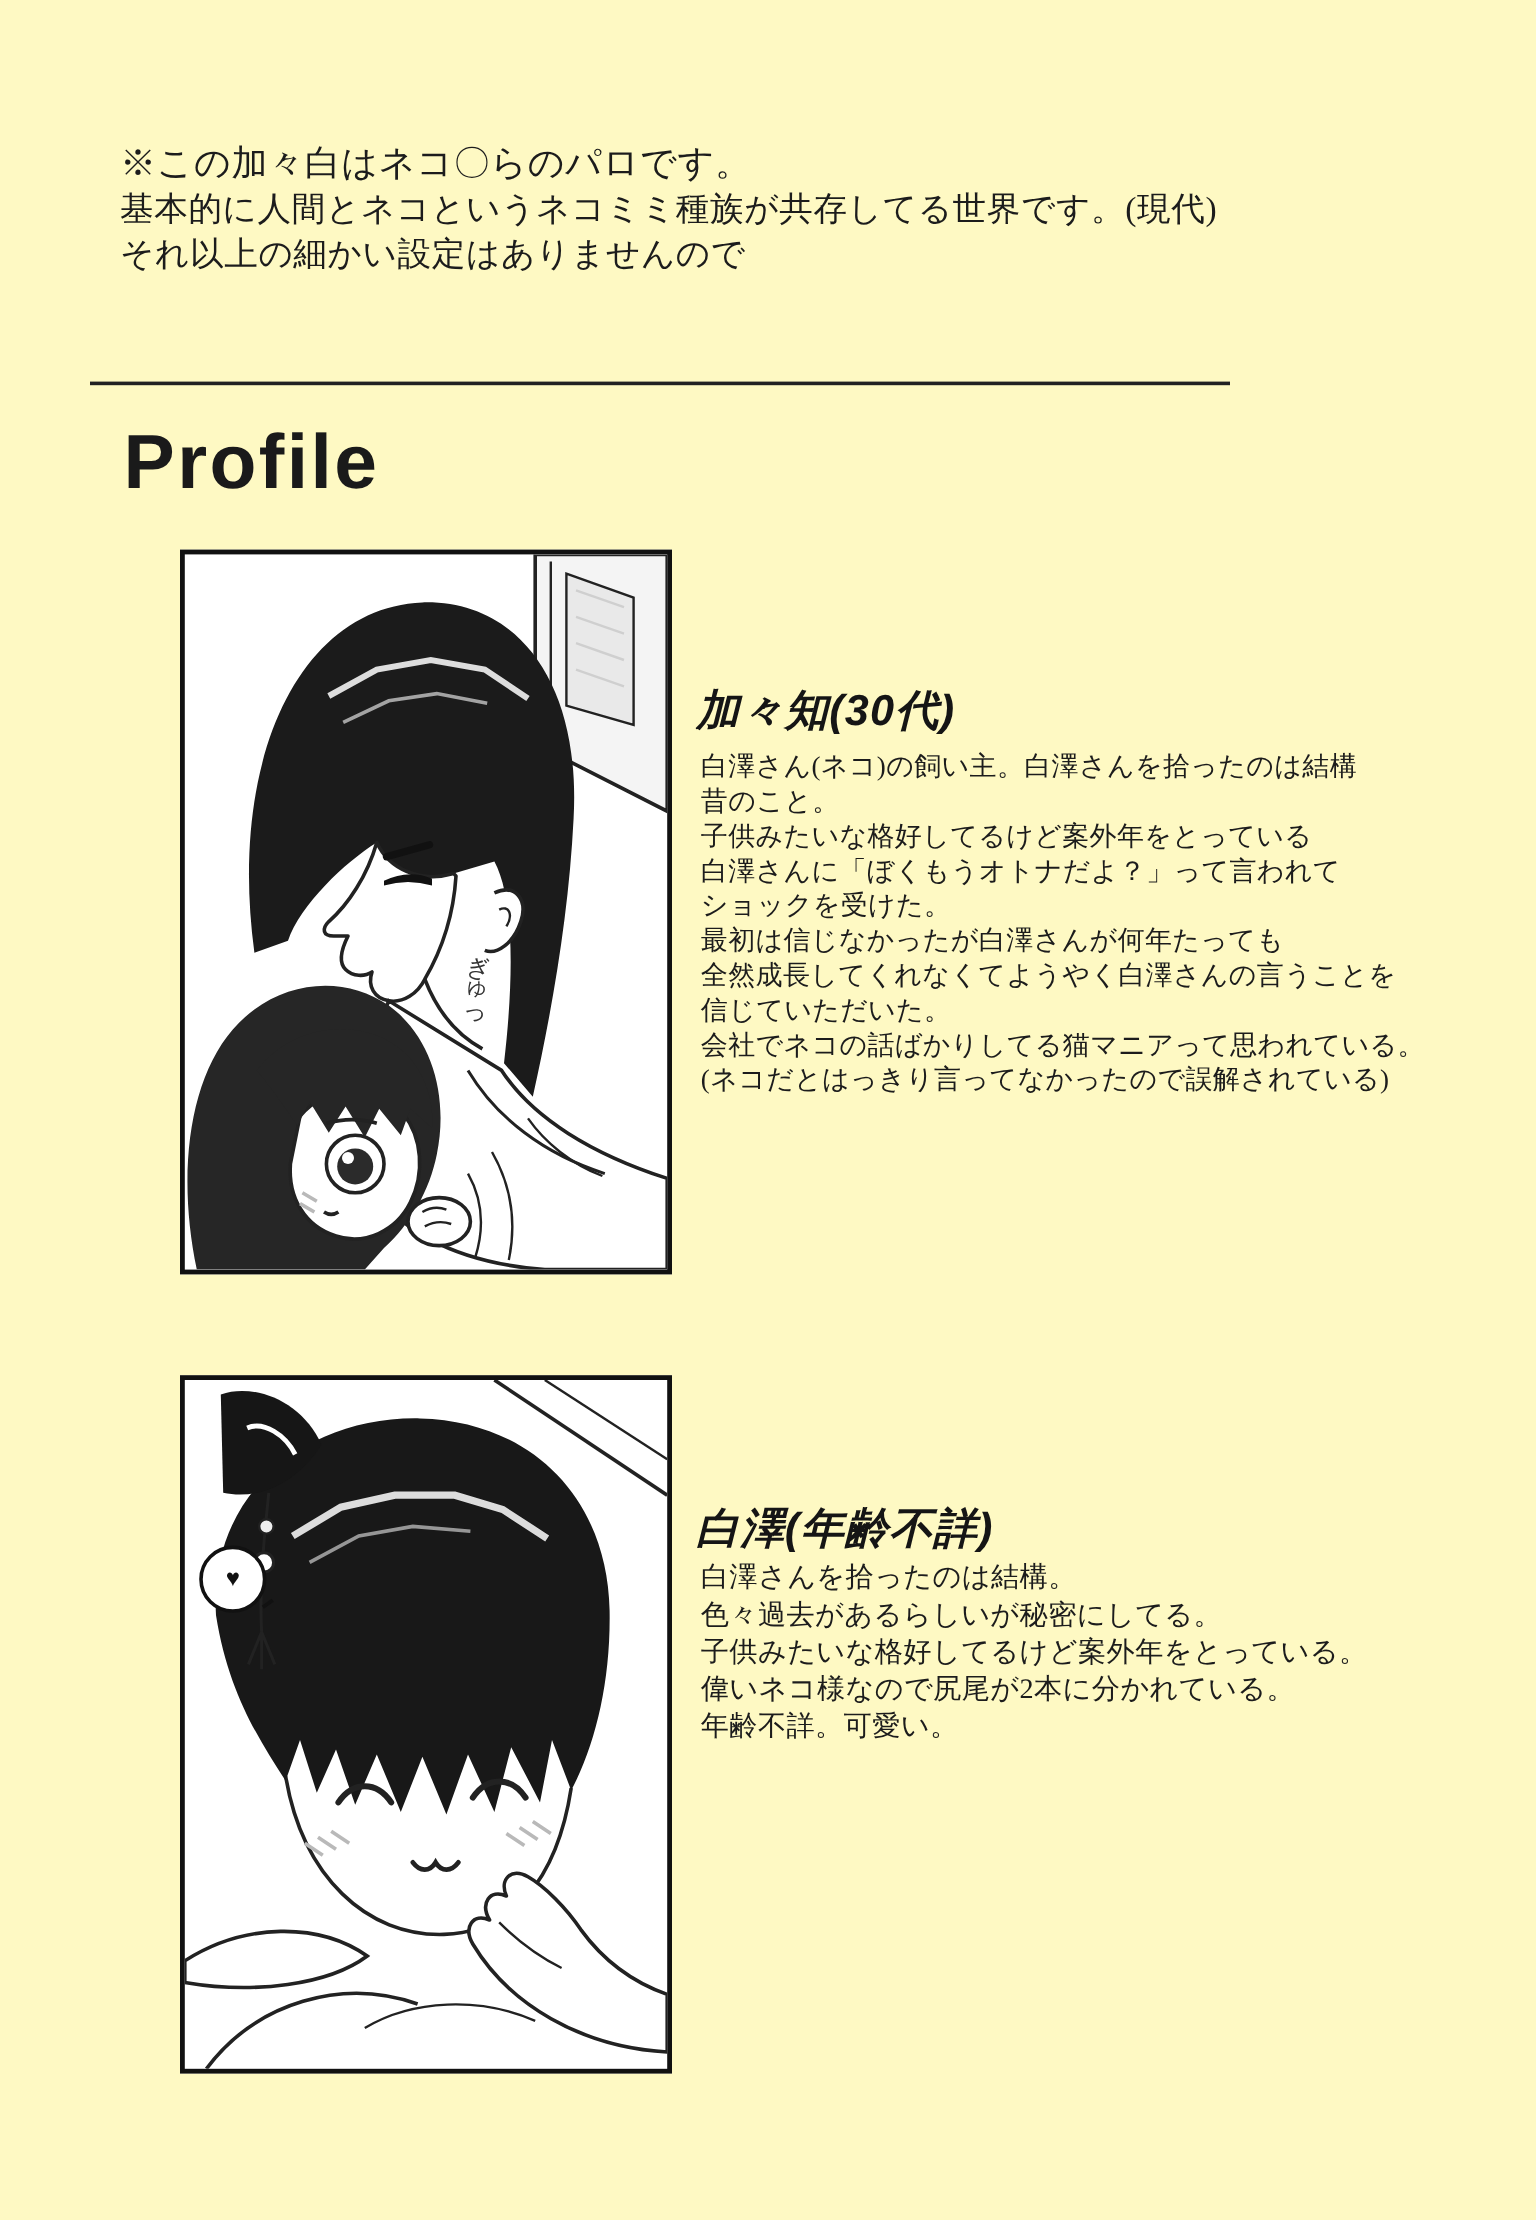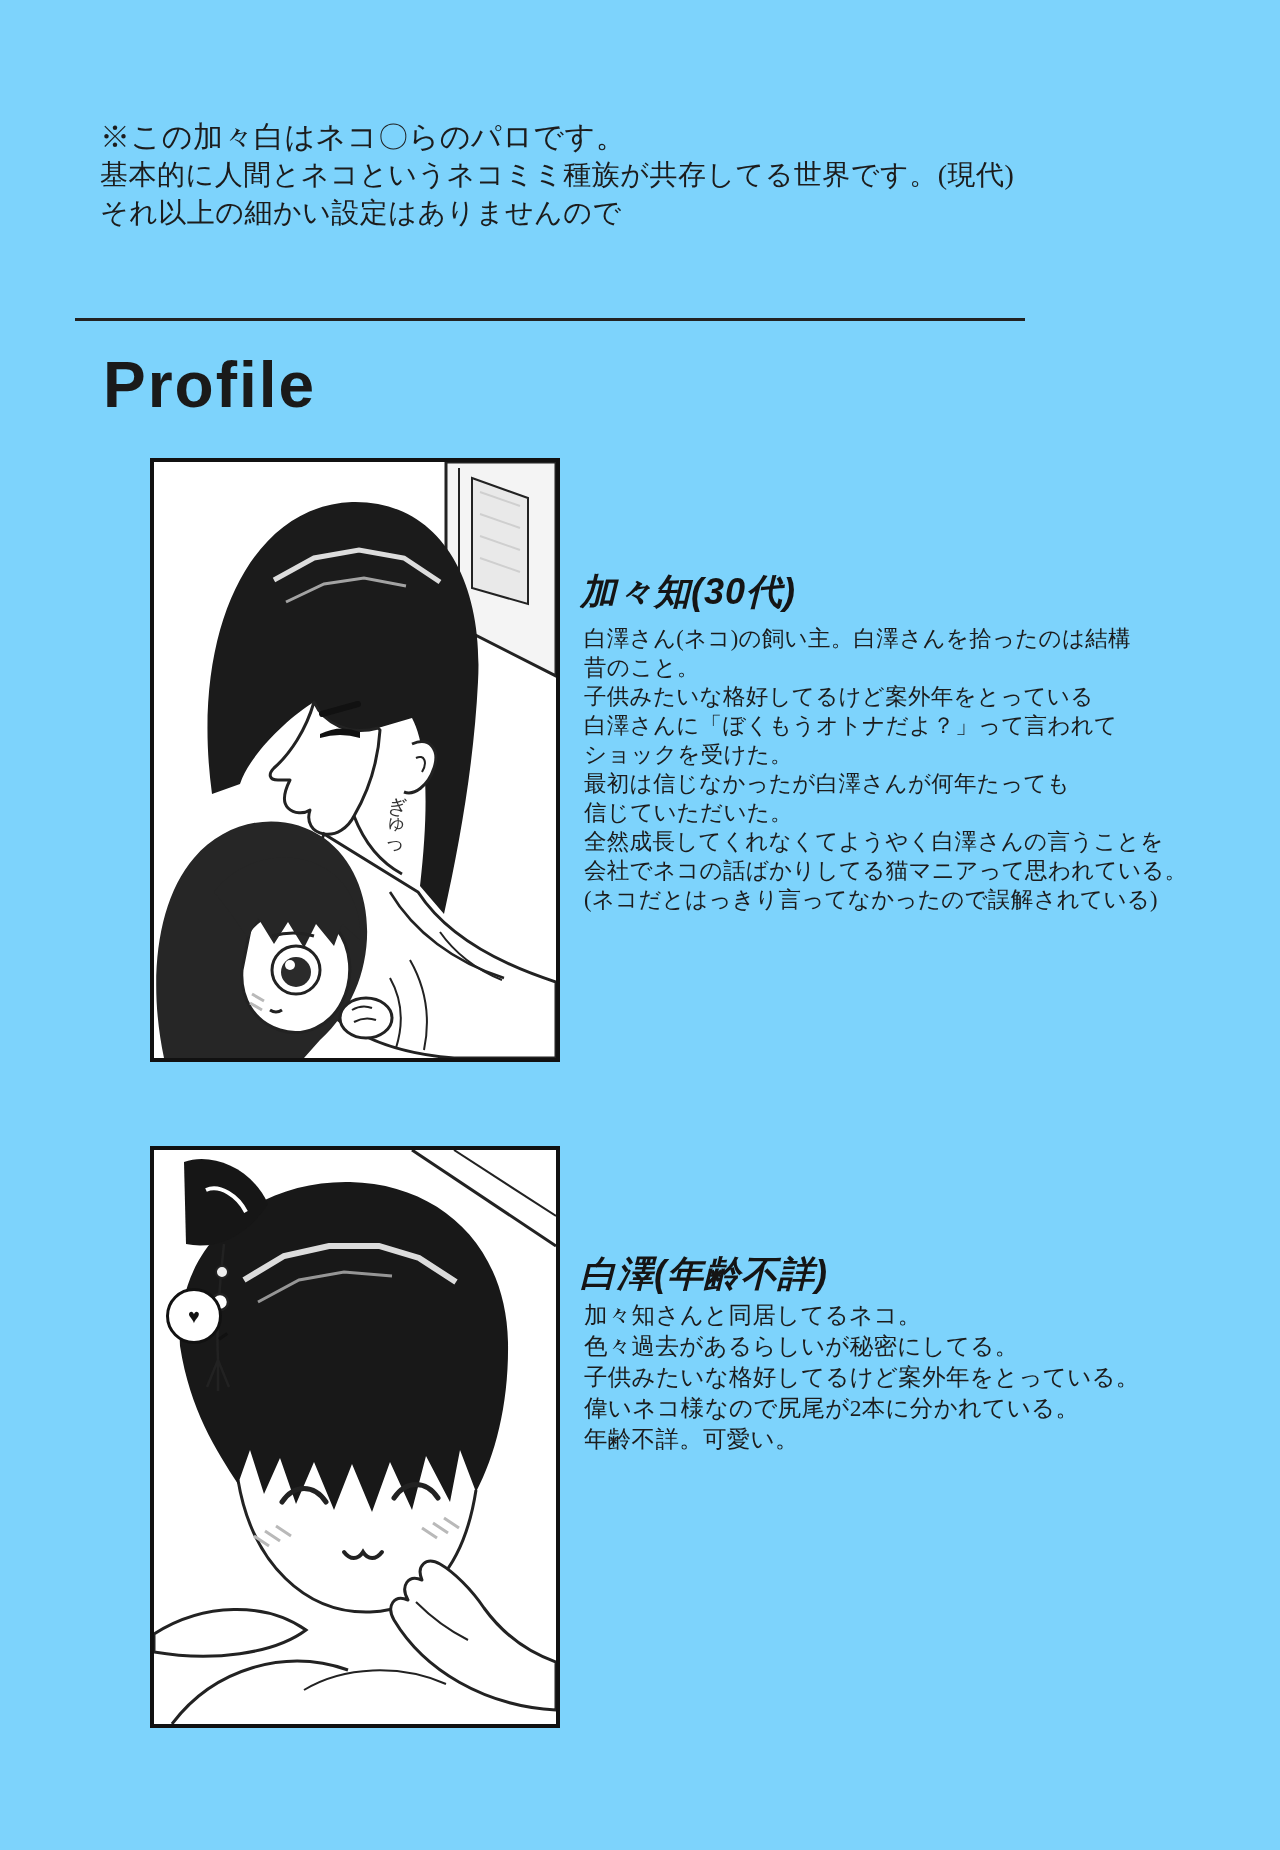--- a/index.html
+++ b/index.html
@@ -6,21 +6,21 @@
     margin: 0;
     padding: 0;
     background: #ffffff;
     font-family: "Liberation Serif", serif;
     color: #1c1c1c;
   }
   .page {
     position: relative;
     width: 1280px;
     height: 1850px;
-    background: #7dd3fc;
+    background: #fef9c3;
     overflow: hidden;
   }
   
   .disclaimer {
     position: absolute;
     left: 100px;
     top: 118px;
     width: 960px;
     font-size: 28px;
     line-height: 38px;
@@ -192,22 +192,22 @@
   <div class="sfx">ぎゅっ</div>
 
   <div class="profile-name profile-name-1">加々知(30代)</div>
   <div class="profile-desc profile-desc-1">
     <div>白澤さん(ネコ)の飼い主。白澤さんを拾ったのは結構</div>
     <div>昔のこと。</div>
     <div>子供みたいな格好してるけど案外年をとっている</div>
     <div>白澤さんに「ぼくもうオトナだよ？」って言われて</div>
     <div>ショックを受けた。</div>
     <div>最初は信じなかったが白澤さんが何年たっても</div>
+    <div>全然成長してくれなくてようやく白澤さんの言うことを</div>
     <div>信じていただいた。</div>
-    <div>全然成長してくれなくてようやく白澤さんの言うことを</div>
     <div>会社でネコの話ばかりしてる猫マニアって思われている。</div>
     <div>(ネコだとはっきり言ってなかったので誤解されている)</div>
   </div>
 
   <div class="art-box art-box-2">
     <svg width="402" height="574" viewBox="0 0 402 574">
 
       <g>
         <path d="M258 0 L402 96" stroke="#222" stroke-width="3" fill="none"></path>
         <path d="M300 0 L402 66" stroke="#222" stroke-width="2" fill="none"></path>
@@ -252,20 +252,20 @@
         <path d="M150 540 C 190 516 246 514 292 534" stroke="#222" stroke-width="2" fill="none"></path>
       </g>
     </svg>
   </div>
   <div class="heart-bubble">
     <span>♥</span>
   </div>
 
   <div class="profile-name profile-name-2">白澤(年齢不詳)</div>
   <div class="profile-desc profile-desc-2">
-    <div>加々知さんと同居してるネコ。</div>
+    <div>白澤さんを拾ったのは結構。</div>
     <div>色々過去があるらしいが秘密にしてる。</div>
     <div>子供みたいな格好してるけど案外年をとっている。</div>
     <div>偉いネコ様なので尻尾が2本に分かれている。</div>
     <div>年齢不詳。可愛い。</div>
   </div>
 
 </div>
 
 </body></html>

